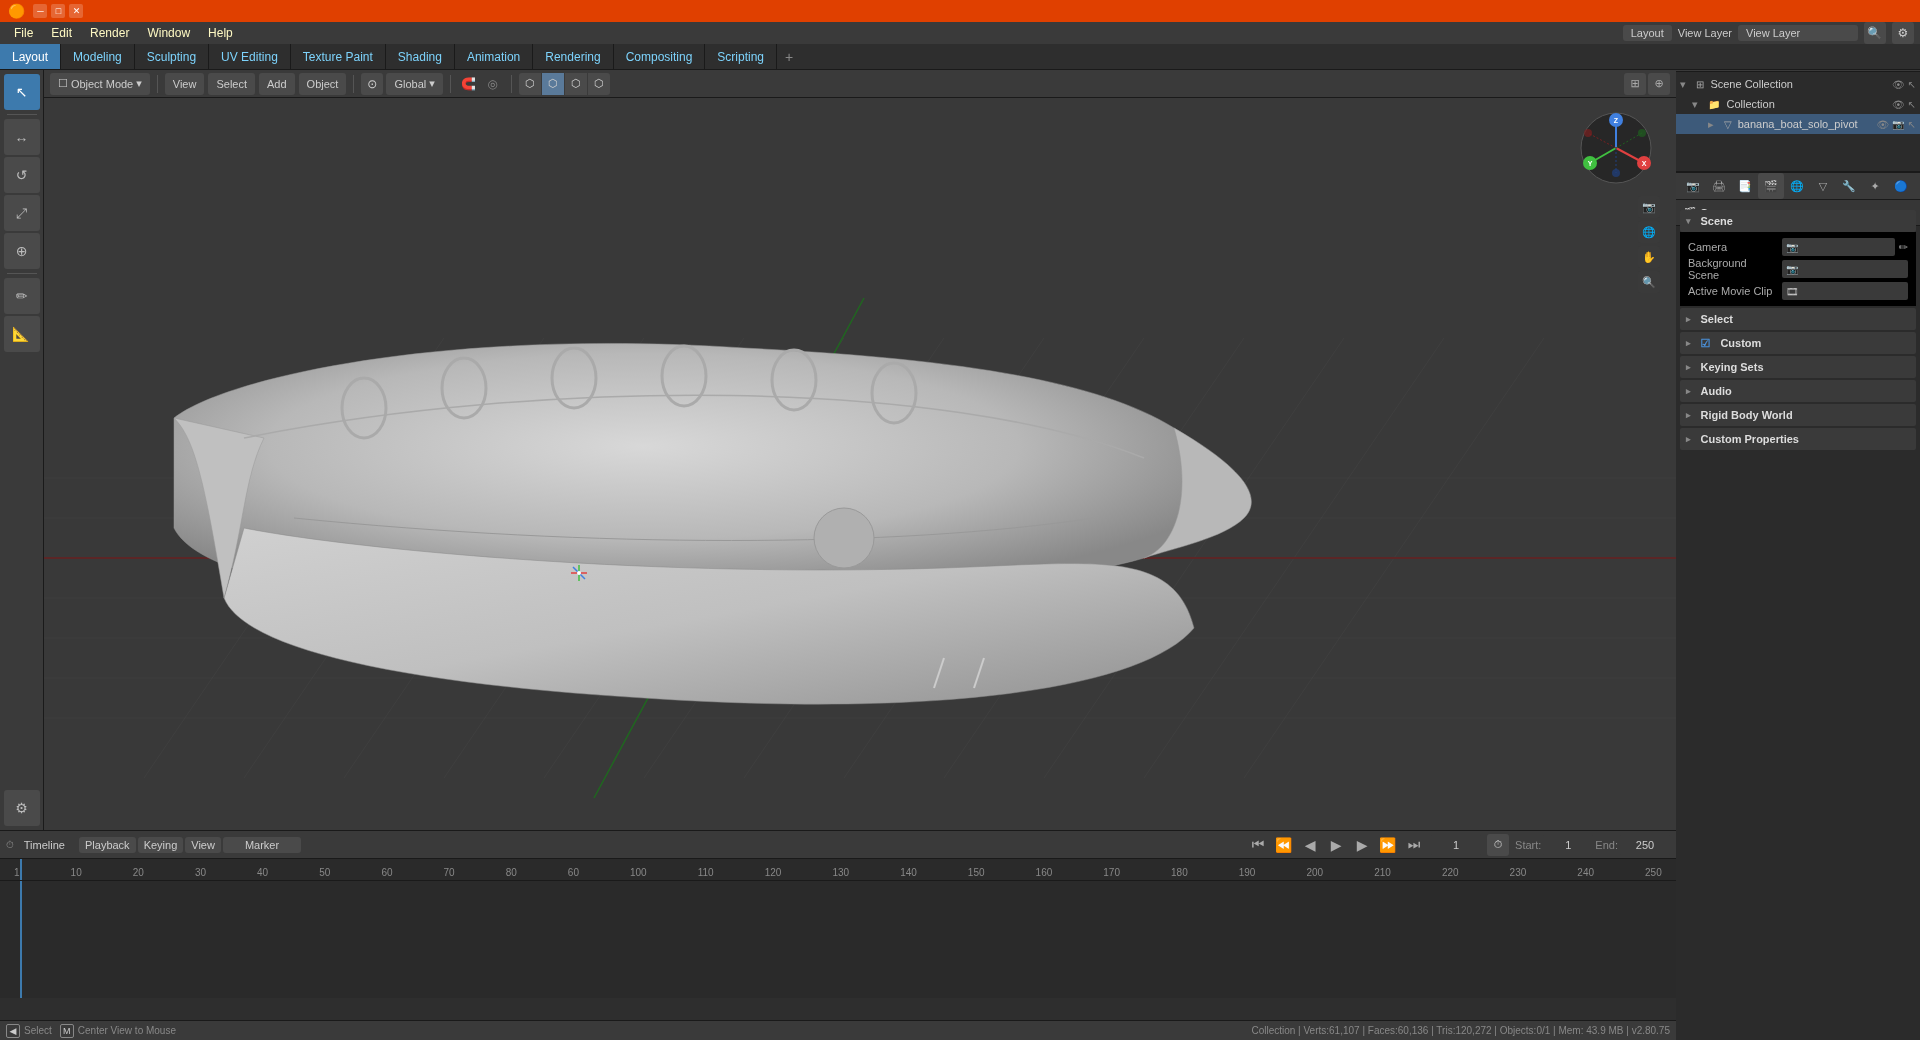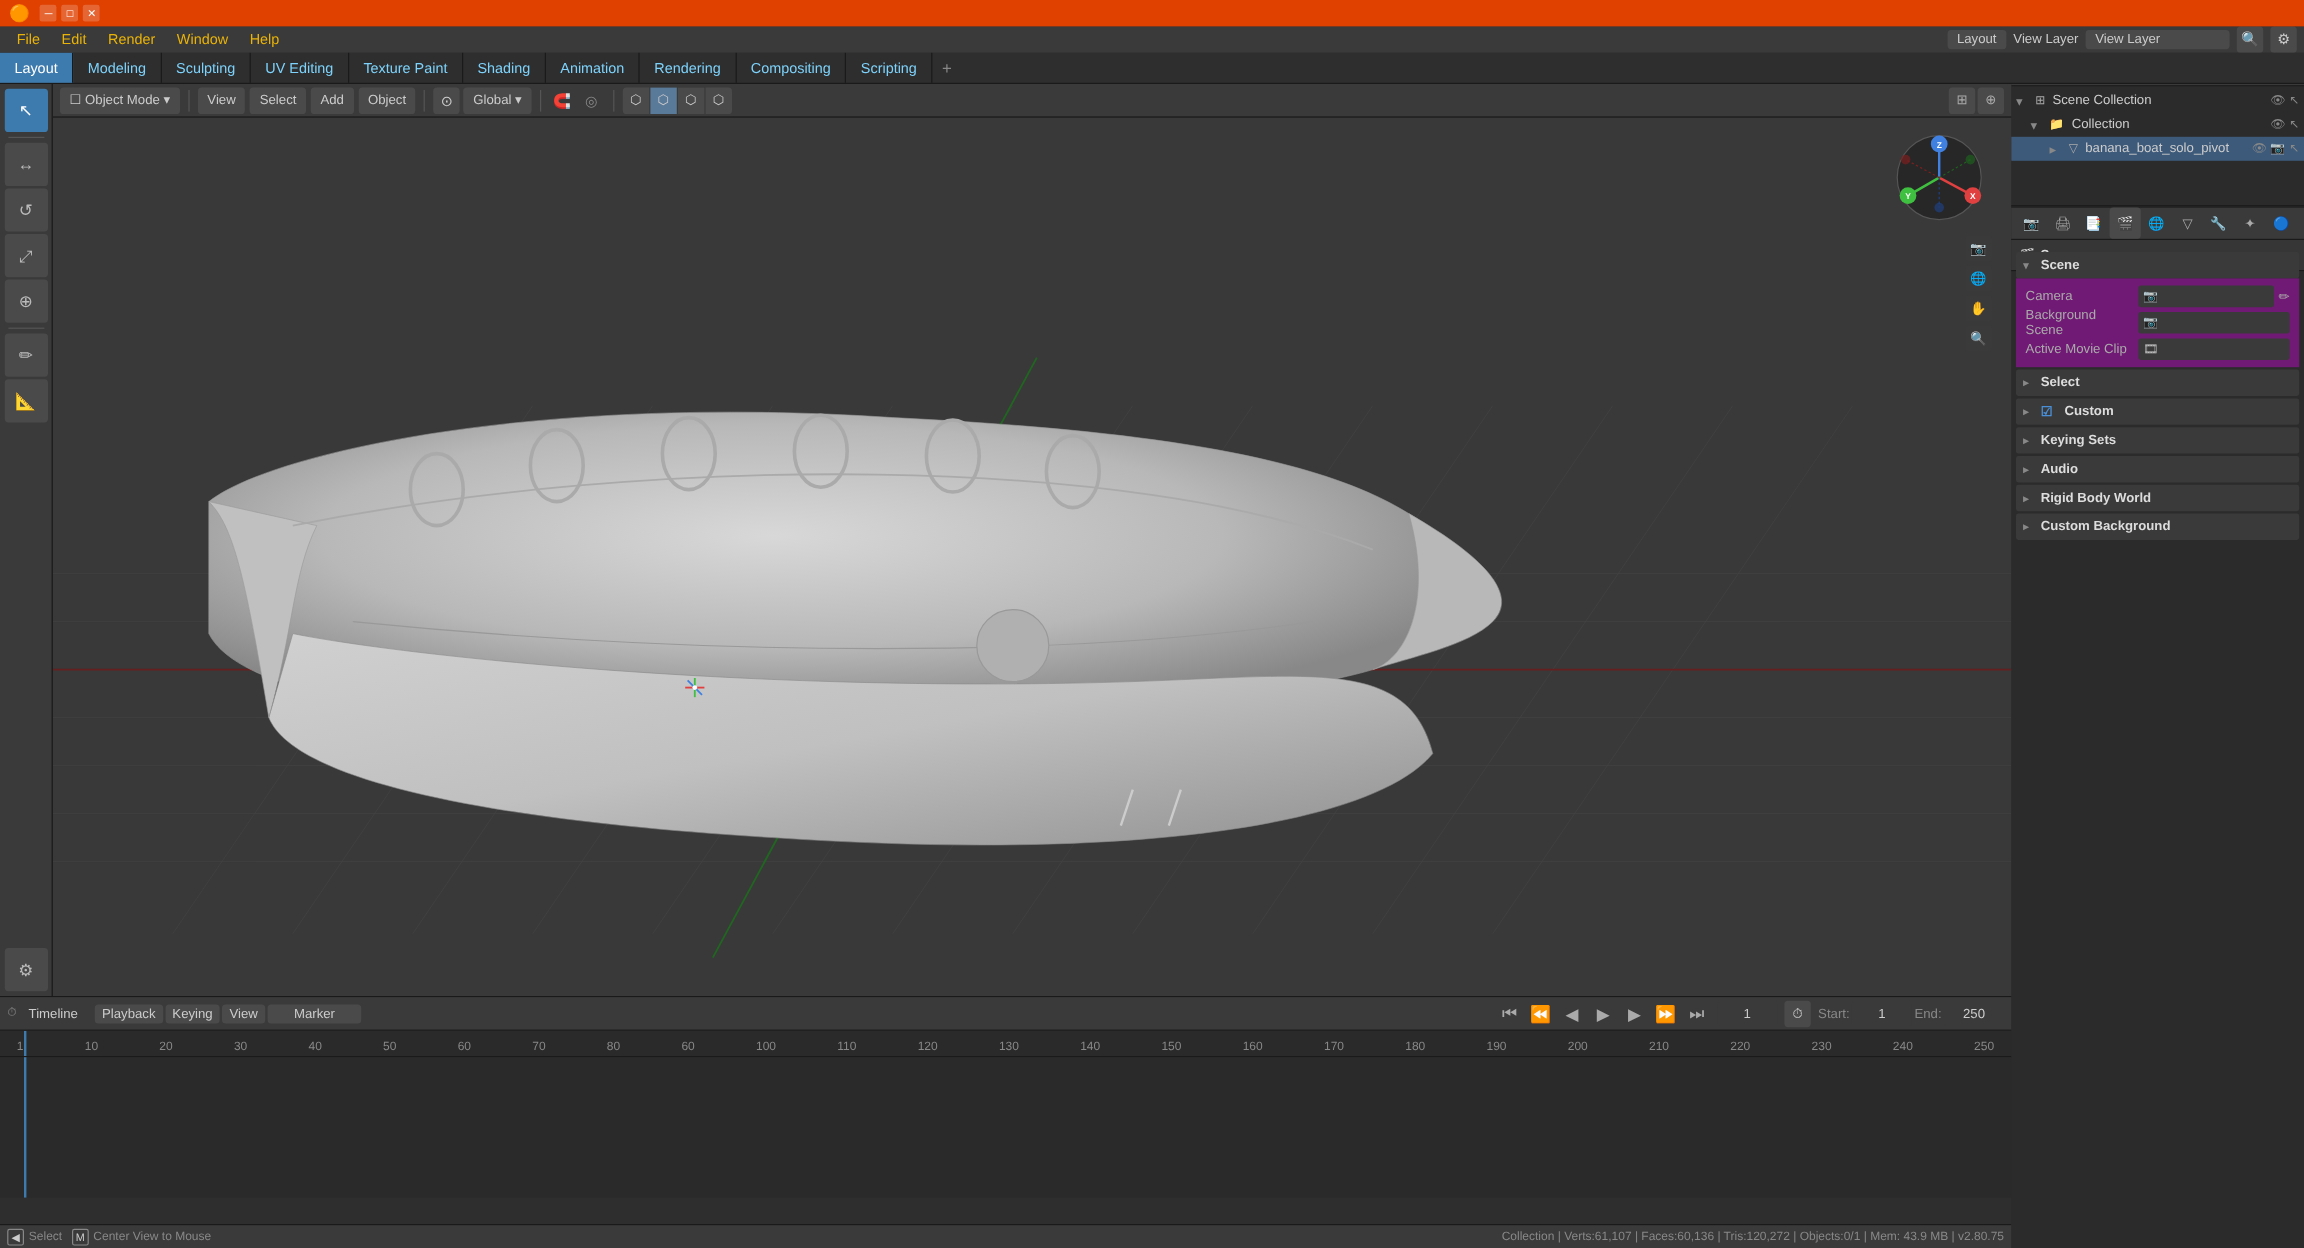--- a/index.html
+++ b/index.html
@@ -58,21 +58,21 @@
       align-items: center;
       padding: 0 6px;
       position: absolute;
       top: 22px;
       left: 0;
       z-index: 99;
       gap: 2px;
     }
     .menu-item {
       padding: 2px 8px;
-      color: #eab308;
+      color: #fef9c3;
       font-size: 12px;
       cursor: pointer;
       border-radius: 3px;
     }
 
     
     #workspace-tabs {
       width: 100%;
       height: 26px;
       background: #2e2e2e;
@@ -277,21 +277,21 @@
       align-items: center;
       padding: 0 6px;
       gap: 6px;
       cursor: pointer;
       border-radius: 2px;
       font-size: 11px;
       color: #ddd;
       font-weight: bold;
     }
     .prop-section-content {
-      background: #701a75;
+      background: #000000;
       padding: 4px 8px;
       font-size: 11px;
     }
     .prop-row {
       display: flex;
       align-items: center;
       height: 22px;
       gap: 4px;
     }
     .prop-label {
@@ -760,21 +760,21 @@
     <div class="prop-section">
       <div class="prop-section-header">
         <span class="prop-arrow">▸</span>
         <span>Rigid Body World</span>
       </div>
     </div>
 
     <div class="prop-section">
       <div class="prop-section-header">
         <span class="prop-arrow">▸</span>
-        <span>Custom Background</span>
+        <span>Custom Properties</span>
       </div>
     </div>
 
   </div>
 </div>
 
 <div id="timeline-wrapper">
 
   <div id="timeline-header">
     <span style="font-size:10px; color:#888; margin-right:4px;">⏱</span>

